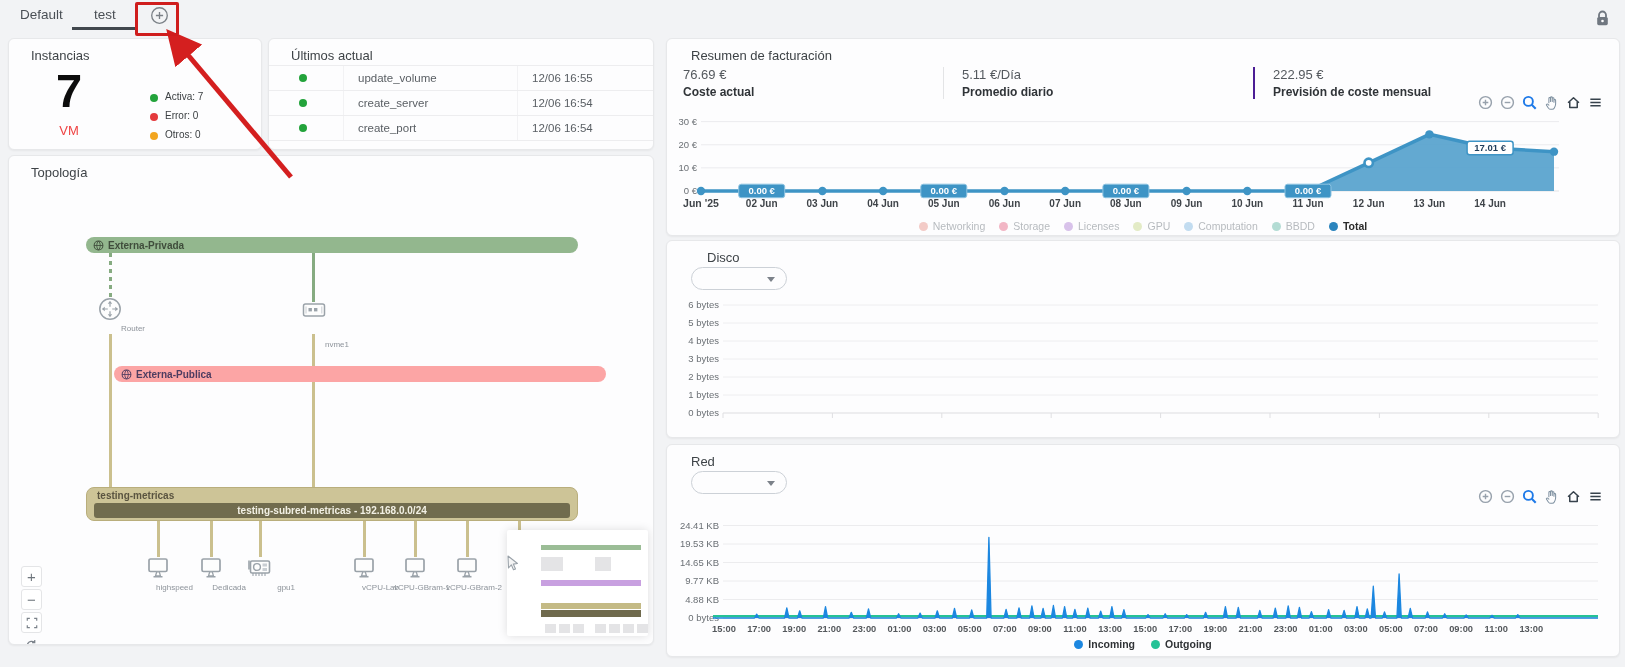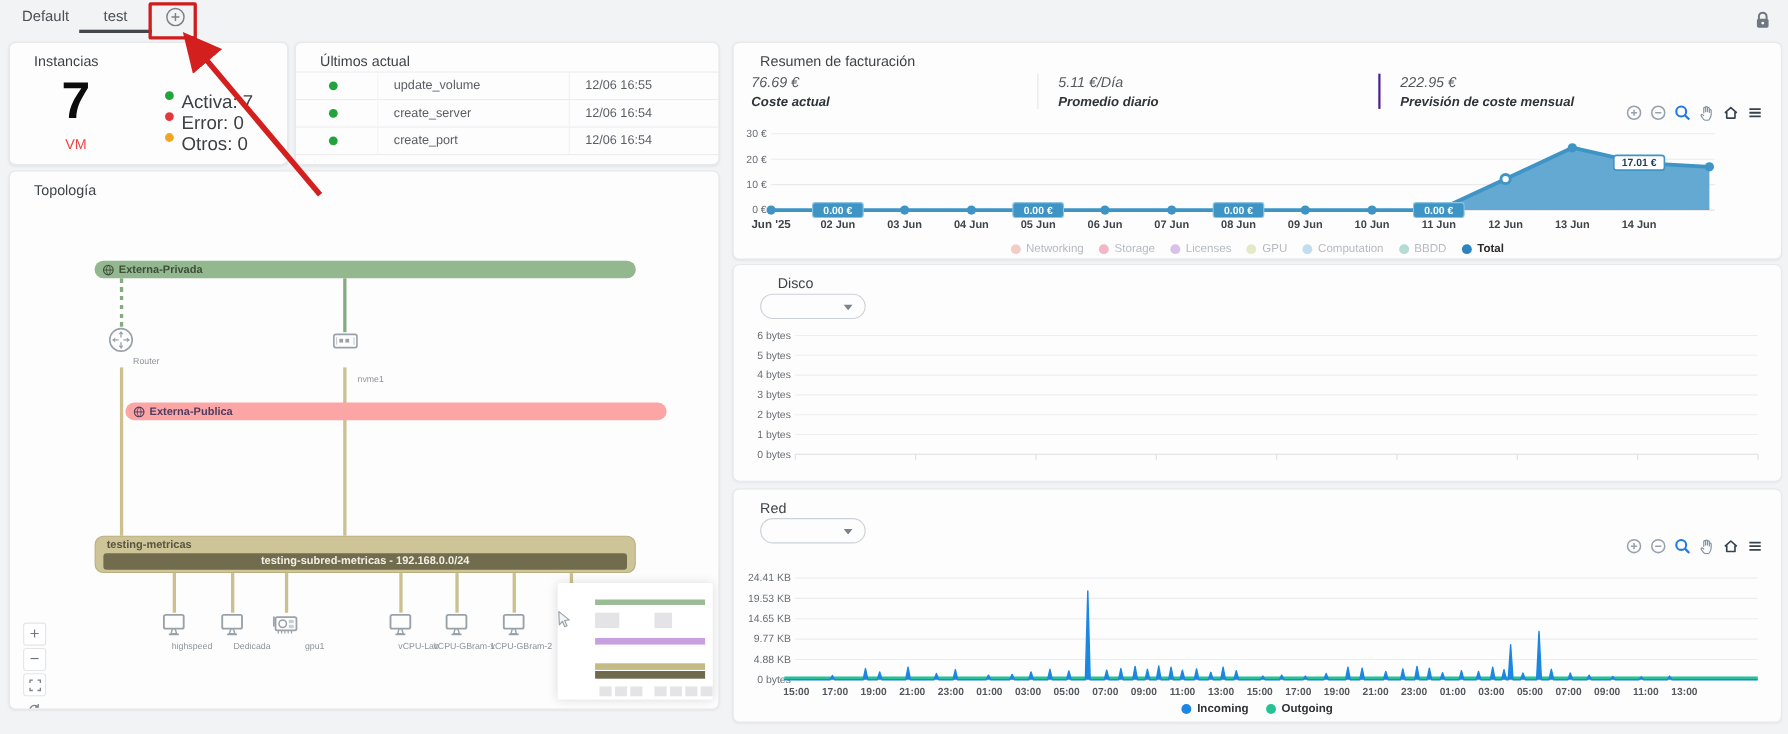--- a/index.html
+++ b/index.html
@@ -25,21 +25,21 @@
   #card-events{left:268px;top:38px;width:384px;height:110px;}
   #card-topo{left:8px;top:155px;width:644px;height:488px;overflow:hidden;}
   #card-billing{left:666px;top:38px;width:952px;height:196px;}
   #card-disco{left:666px;top:240px;width:952px;height:196px;}
   #card-red{left:666px;top:444px;width:952px;height:211px;}
 
   
   .inst-count{position:absolute;left:30px;top:26px;width:60px;text-align:center;font-size:47px;font-weight:700;color:#0c0c0c;line-height:1.1;}
   .inst-unit{position:absolute;left:30px;top:84px;width:60px;text-align:center;font-size:13px;color:#ef4444;}
   .inst-legend{position:absolute;left:141px;top:44px;}
-  .inst-item{display:flex;align-items:flex-start;height:19px;font-size:17px;color:#3c4043;}
+  .inst-item{display:flex;align-items:flex-end;height:19px;font-size:10px;color:#3c4043;}
   .dot{width:8px;height:8px;border-radius:50%;margin-right:7px;flex:0 0 auto;}
 
   
   .ev-table{position:absolute;left:0;right:0;top:26px;border-bottom:1px solid #ededef;}
   .ev-row{display:grid;grid-template-columns:74px 174px auto;height:24px;align-items:center;border-top:1px solid #ededef;cursor:pointer;}
   .ev-dot-cell{display:flex;justify-content:center;}
   .ev-name,.ev-time{border-left:1px solid #f2f2f4;padding-left:14px;height:100%;display:flex;align-items:center;font-size:11.5px;color:#595e63;}
 
   
   .net-bar{position:absolute;left:77px;width:492px;height:16px;border-radius:8px;display:flex;align-items:center;padding-left:7px;box-sizing:border-box;z-index:3;cursor:pointer;}
@@ -54,21 +54,21 @@
   .node-label{position:absolute;width:70px;text-align:right;font-size:8px;color:#8d939a;z-index:2;}
   .subnet-box{position:absolute;left:77px;top:331px;width:492px;height:34px;background:#cdc497;border:1px solid #b9ae7c;border-radius:8px;box-sizing:border-box;z-index:3;cursor:pointer;}
   .subnet-title{position:absolute;left:10px;top:2px;font-size:10px;font-weight:700;color:#5a5440;}
   .subnet-bar{position:absolute;left:7px;right:7px;top:15px;height:15px;background:#716c4e;border-radius:3px;color:#f2f0e4;font-size:10px;font-weight:700;text-align:center;line-height:15px;}
   .zoom-ctrl{position:absolute;left:12px;width:21px;height:21px;background:#fff;border:1px solid #e4e5e7;border-radius:3px;display:flex;align-items:center;justify-content:center;color:#6f767d;font-size:15px;cursor:pointer;box-sizing:border-box;z-index:4;}
   .minimap{position:absolute;left:498px;top:374px;width:141px;height:106px;background:#fff;border-radius:2px;box-shadow:0 0 10px rgba(0,0,0,.13);z-index:5;overflow:hidden;cursor:pointer;}
   .mm{position:absolute;}
   .cursor-glyph{position:absolute;left:497px;top:399px;z-index:6;}
 
   
-  .stats{position:absolute;left:16px;top:28px;display:flex;font-style:italic;}
+  .stats{position:absolute;left:16px;top:28px;display:flex;}
   .stat{box-sizing:border-box;}
   .stat:nth-child(1){width:260px;}
   .stat:nth-child(2){width:310px;border-left:1px solid #e3e4e6;padding-left:18px;}
   .stat:nth-child(3){width:330px;border-left:2px solid #4c1d95;padding-left:18px;}
   .stat-value{font-size:13px;color:#54595e;margin-bottom:3px;}
   .stat-label{font-size:12px;font-weight:700;color:#303438;}
   .tools{position:absolute;right:16px;display:flex;gap:7px;align-items:center;z-index:4;}
   #billing-tools{top:56px;}
   #red-tools{top:44px;}
   .tools span{cursor:pointer;display:flex;}

